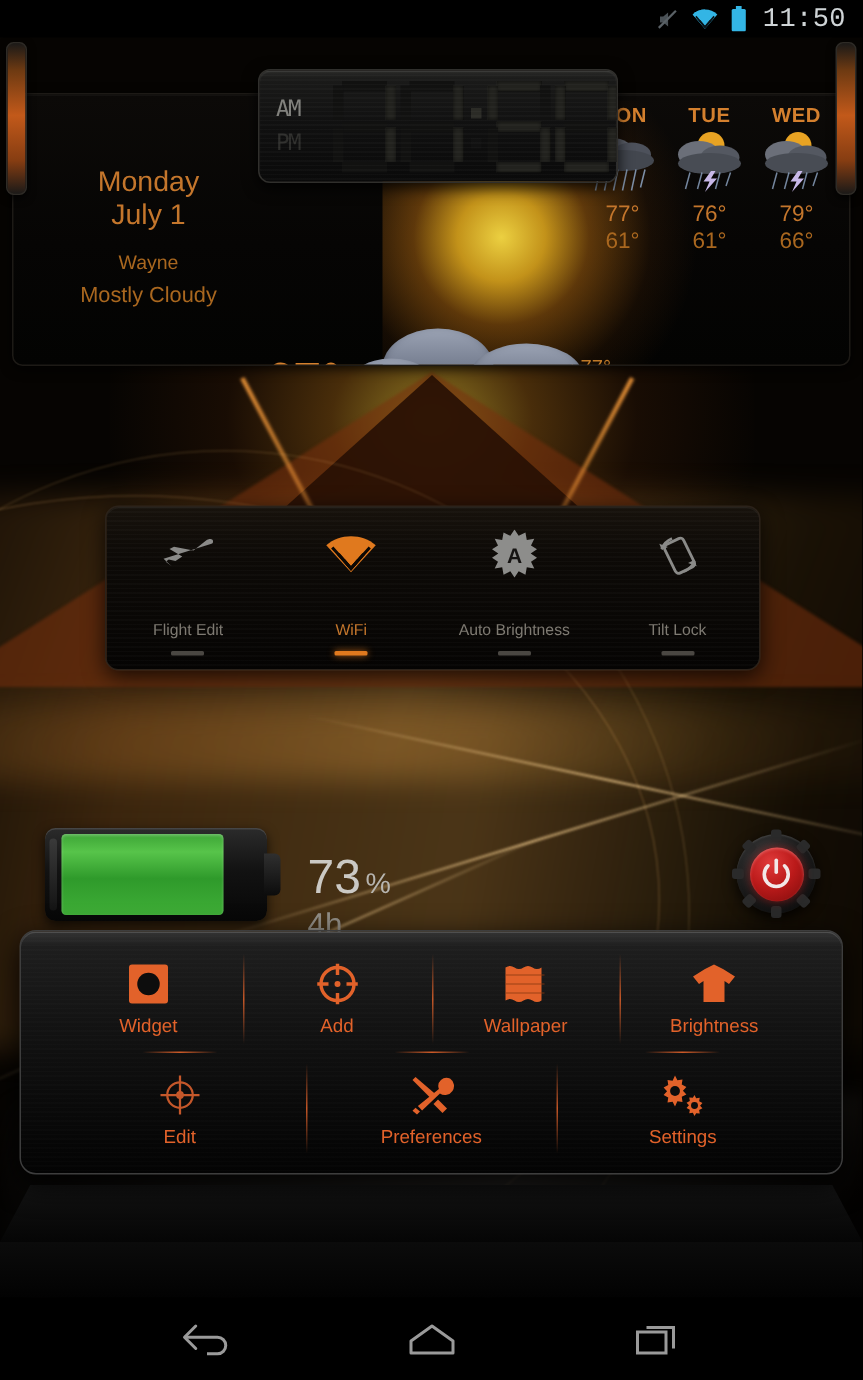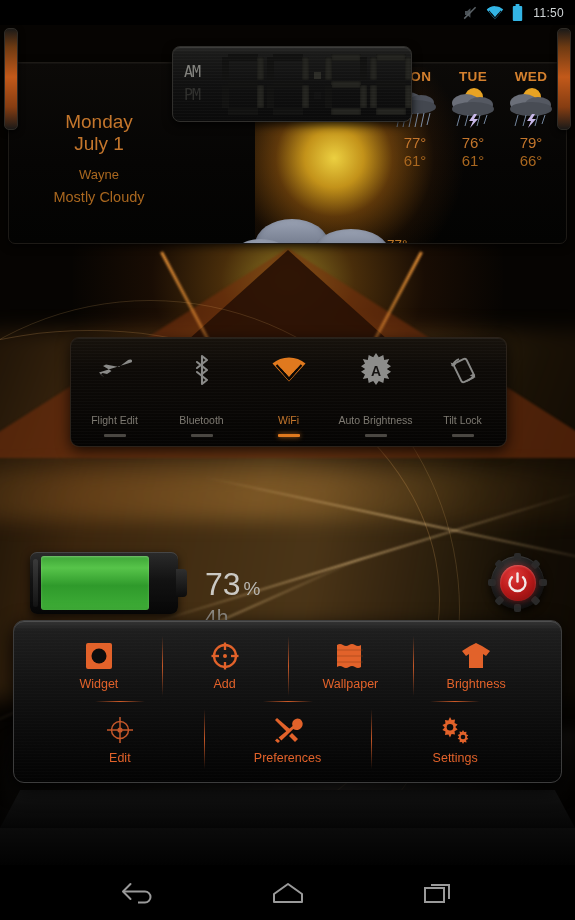--- a/index.html
+++ b/index.html
@@ -62,21 +62,21 @@
   }
 
   
   #statusbar {
     position:absolute; left:0; top:0; width:575px; height:25px;
     background:#000; display:flex; align-items:center; justify-content:flex-end;
     gap:8px; padding-right:11px; z-index:60;
   }
   #statusbar .sb-ico { display:flex; align-items:center; }
   #statusbar .sb-time {
-    color:#cfd4d6; font-size:12px; letter-spacing:.3px; padding-left:2px;
+    color:#cfd4d6; font-size:18px; letter-spacing:.3px; padding-left:2px;font-family:Liberation Mono, monospace;
   }
 
   
   #weather-widget {
     position:absolute; left:8px; top:62px; width:559px; height:182px;
     background:linear-gradient(to bottom, #0c0a08 0%, #060504 55%, #030302 100%);
     border:1px solid #1d1a16; border-radius:7px;
     box-shadow:0 2px 8px rgba(0,0,0,.8), inset 0 1px 0 rgba(255,255,255,.035);
     z-index:12; overflow:hidden;
   }
@@ -488,30 +488,20 @@
   <div class="tg">
     <div class="tg-icon">
       <svg width="34" height="30" viewBox="0 0 34 30">
         <path d="M1 17.5 33 7.5c1.4-.4 1.4-2.6 0-3-1.2-.3-2.6.1-3.6.9L21 12 8 9.5 5 11l8.5 5L9 19l-4.5-1-2 1.5 4 3z" fill="#8a8a88"></path>
       </svg>
     </div>
     <div class="tg-label">Flight Edit</div>
     <div class="tg-bar"></div>
   </div>
 
-  <div class="tg">
-    <div class="tg-icon">
-      <svg width="24" height="32" viewBox="0 0 24 32">
-        <path d="M7 8l10 8-5 4V2l5 4-10 8" fill="none" stroke="#8a8a88" stroke-width="2.1" stroke-linejoin="round" stroke-linecap="round"></path>
-        <path d="M12 20v10l5-4-10-8" fill="none" stroke="#8a8a88" stroke-width="2.1" stroke-linejoin="round" stroke-linecap="round"></path>
-      </svg>
-    </div>
-    <div class="tg-label">Bluetooth</div>
-    <div class="tg-bar"></div>
-  </div>
 
   <div class="tg on">
     <div class="tg-icon">
       <svg width="34" height="26" viewBox="0 0 34 26">
         <path d="M17 24.5 0.5 6.5C5 2.5 10.8.5 17 .5s12 2 16.5 6z" fill="#e0791e"></path>
         <g fill="none" stroke="#0b0805" stroke-width="2">
           <path d="M4.5 8 17 22 29.5 8"></path>
           <path d="M8.6 12.4 17 22l8.4-9.6"></path>
           <path d="M12.4 16.6 17 22l4.6-5.4"></path>
         </g>

